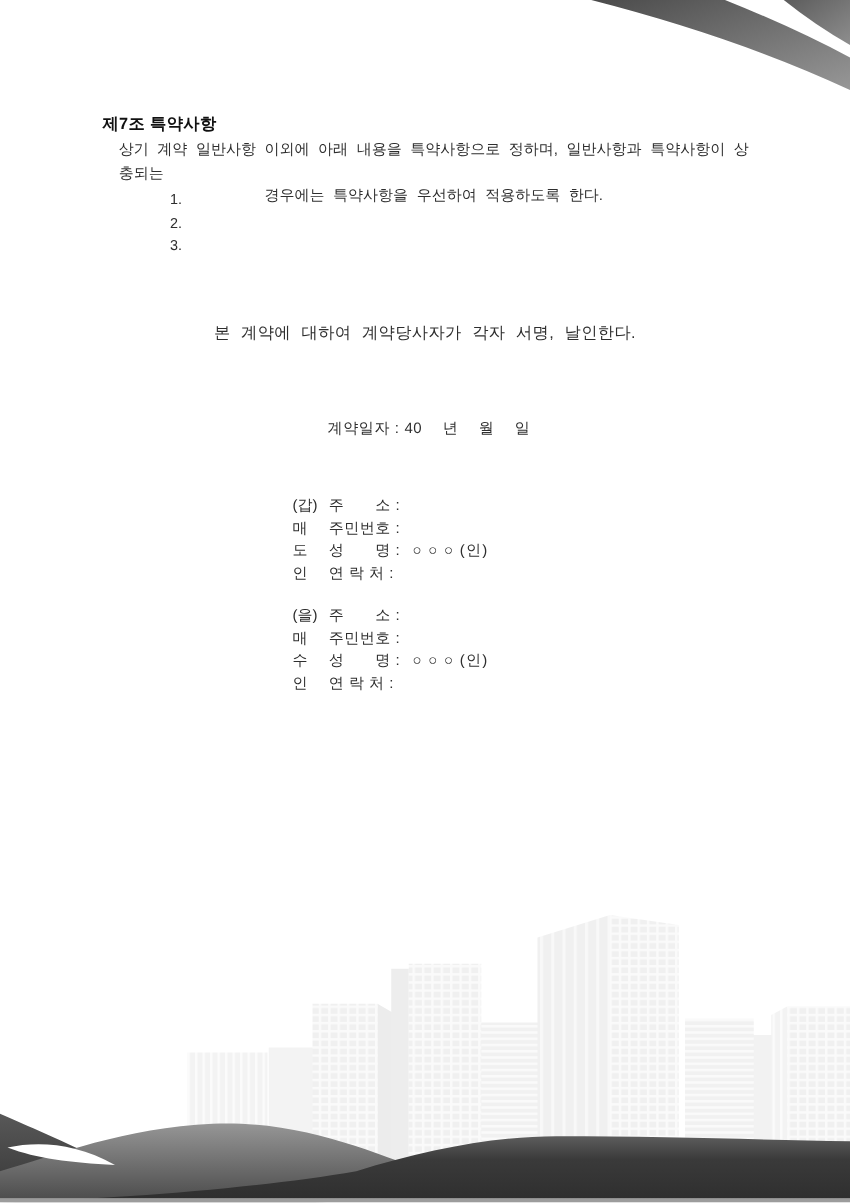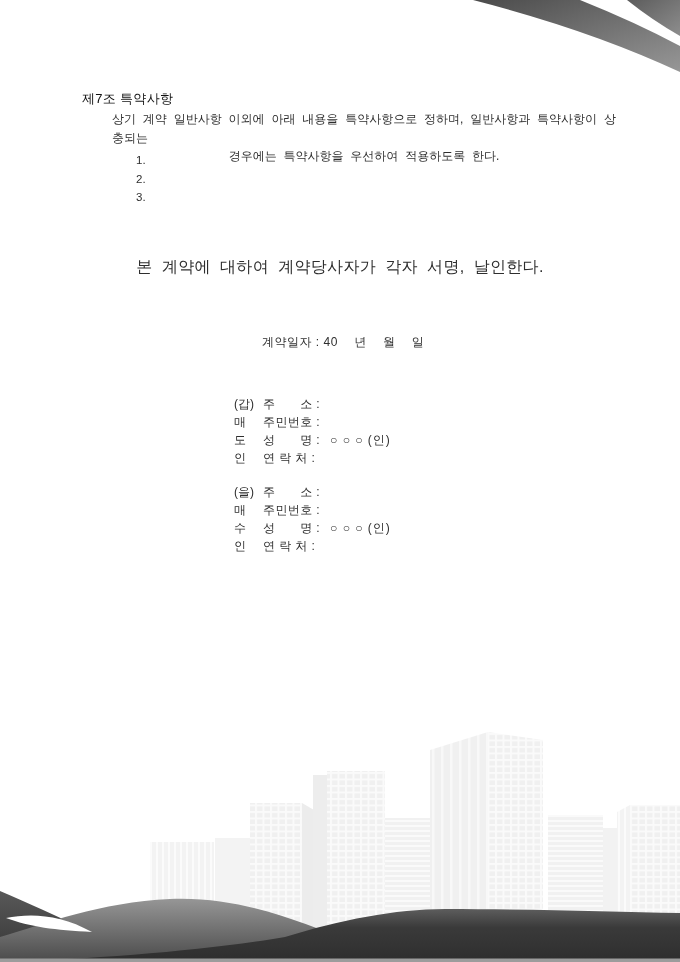--- a/index.html
+++ b/index.html
@@ -3,28 +3,28 @@
 <meta charset="utf-8">
 <style>
   html,body{margin:0;padding:0;background:#fff;}
   .page{position:relative;width:680px;height:962px;background:#ffffff;overflow:hidden;
         font-family:"Liberation Sans","DejaVu Sans",sans-serif;color:#2e2e2e;}
 
   
   .top-swoosh{position:absolute;top:0;right:0;display:block;}
 
   
-  .article-title{position:absolute;left:82px;top:90px;font-size:13px;font-weight:normal;
+  .article-title{position:absolute;left:82px;top:90px;font-size:13px;font-weight:bold;
                  color:#111;letter-spacing:.3px;text-align:right;}
-  .para{position:absolute;left:112px;top:110px;width:504px;font-size:12px;line-height:18.5px;
+  .para{position:absolute;left:95px;top:110px;width:504px;font-size:12px;line-height:18.5px;
         word-spacing:3.5px;color:#2e2e2e;}
   .para .l1{text-align:justify;text-align-last:justify;}
   .para .l2{text-align:center;}
   .list{position:absolute;left:136px;top:151px;font-size:11.5px;line-height:18.6px;color:#2e2e2e;}
-  .statement{position:absolute;left:0;top:257px;width:680px;text-align:center;font-size:16px;
+  .statement{position:absolute;left:0;top:257px;width:680px;text-align:center;font-size:13px;
              word-spacing:4.5px;letter-spacing:.3px;color:#2e2e2e;}
   .dateline{position:absolute;left:262px;top:334px;font-size:12px;letter-spacing:.5px;color:#2e2e2e;}
 
   .sig{position:absolute;left:234px;display:flex;font-size:12px;color:#2e2e2e;}
   .sig.first{top:395px;}
   .sig.second{top:483px;}
   .sig .party{width:29px;line-height:18px;}
   .sig .party span{display:block;}
   .sig .rows{line-height:18px;letter-spacing:.4px;}
   .sig .row{white-space:pre;}

